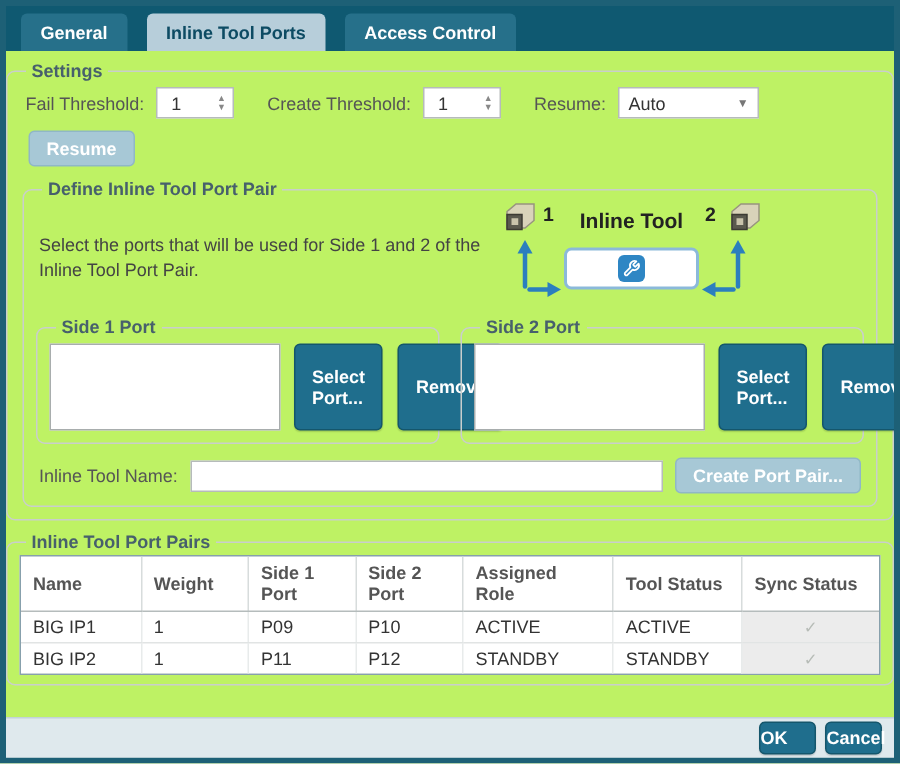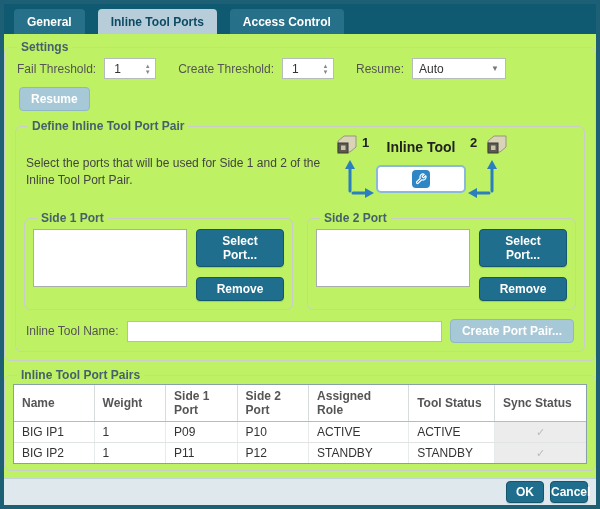--- a/index.html
+++ b/index.html
@@ -20,40 +20,40 @@
   .fs-settings { padding:2px 6px 8px; }
   .settings-row { display:flex; align-items:center; gap:8px; margin:2px 6px 8px; }
   .lbl { font-size:12px; color:#555; white-space:nowrap; }
   .num-input { display:flex; align-items:center; border:1px solid #b6bbbb; background:#fff; width:52px; height:21px; }
   .num-input .val { flex:1; padding-left:9px; font-size:12px; color:#333; }
   .spinner { display:flex; flex-direction:column; width:15px; color:#888; font-size:6px; line-height:6px; align-items:center; cursor:pointer; }
   .sp-gap { margin-left:14px; }
   .select { display:flex; align-items:center; justify-content:space-between; border:1px solid #b6bbbb; background:#fff; width:94px; height:21px; padding:0 6px; font-size:12px; color:#333; cursor:pointer; }
   .select .arrow { color:#777; font-size:8px; }
 
-  .btn { display:inline-block; background:#1f6e8d; border:1px solid #14566c; border-radius:4px; color:#fff; font-weight:bold; font-size:12px; padding:4px 11px; cursor:pointer; text-align:center; font-family:inherit; box-shadow:0 1px 1px rgba(0,0,0,.15); }
+  .btn { display:inline-block; background:#1f6e8d; border:1px solid #14566c; border-radius:4px; color:#fff; font-weight:bold; font-size:12px; padding:4px 11px; cursor:pointer; text-align:left; font-family:inherit; box-shadow:0 1px 1px rgba(0,0,0,.15); }
   .btn.disabled { background:#a7c8d6; border-color:#90b7c6; cursor:default; box-shadow:none; }
   .resume-btn { margin:0 0 6px 8px; }
 
   .fs-define { margin:2px 4px 0; padding:0 6px 8px; }
   .define-top { display:flex; justify-content:space-between; align-items:flex-start; padding:2px 4px 4px; }
   .desc { width:298px; font-size:12px; color:#444; line-height:1.45; margin-top:20px; }
   .diagram { width:190px; height:70px; position:relative; margin-right:58px; flex:0 0 auto; }
   .d-label-num { position:absolute; top:0; font-size:13px; font-weight:bold; color:#222; }
   .d-title { position:absolute; left:50px; top:4px; width:90px; text-align:center; font-size:14px; font-weight:bold; color:#222; }
   .tool-box { position:absolute; left:50px; top:30px; width:90px; height:28px; background:#fff; border:2px solid #8bb9da; border-radius:5px; display:flex; align-items:center; justify-content:center; }
   .wrench-chip { width:18px; height:18px; background:#2e86c4; border-radius:4px; display:flex; align-items:center; justify-content:center; }
   .p-icon { position:absolute; top:0; }
   .arrows-svg { position:absolute; left:0; top:0; }
 
   .side-row { display:flex; gap:14px; margin:2px 2px 0; }
   .side-fieldset { flex:1; padding:2px 6px 8px; }
   .side-inner { display:flex; gap:9px; padding:2px 2px 0; }
   .listbox { flex:1; height:58px; background:#fff; border:1px solid #a8adad; }
-  .side-btns { display:flex; flex-direction:column; gap:10px; width:88px; }
+  .side-btns { display:flex; gap:10px; width:88px; }
 
   .name-row { display:flex; align-items:center; gap:8px; margin:9px 4px 0; }
   .text-input { flex:1; height:21px; border:1px solid #b6bbbb; background:#fff; font-size:12px; padding:0 5px; font-family:inherit; color:#333; }
 
   .fs-pairs { margin-top:7px; padding:0 6px 6px; }
   .table-wrap { border:1px solid #87a0ac; background:#fff; height:80px; margin:2px 2px 0; overflow:hidden; }
   table { width:100%; border-collapse:collapse; font-size:12px; table-layout:fixed; }
   th { text-align:left; font-weight:bold; color:#555; padding:4px 8px; border-bottom:1px solid #b5bcbc; border-right:1px solid #d7dcdc; }
   th:last-child, td:last-child { border-right:none; }
   td { color:#333; padding:3px 8px; border-bottom:1px solid #e1e4e4; border-right:1px solid #e8ebeb; }

